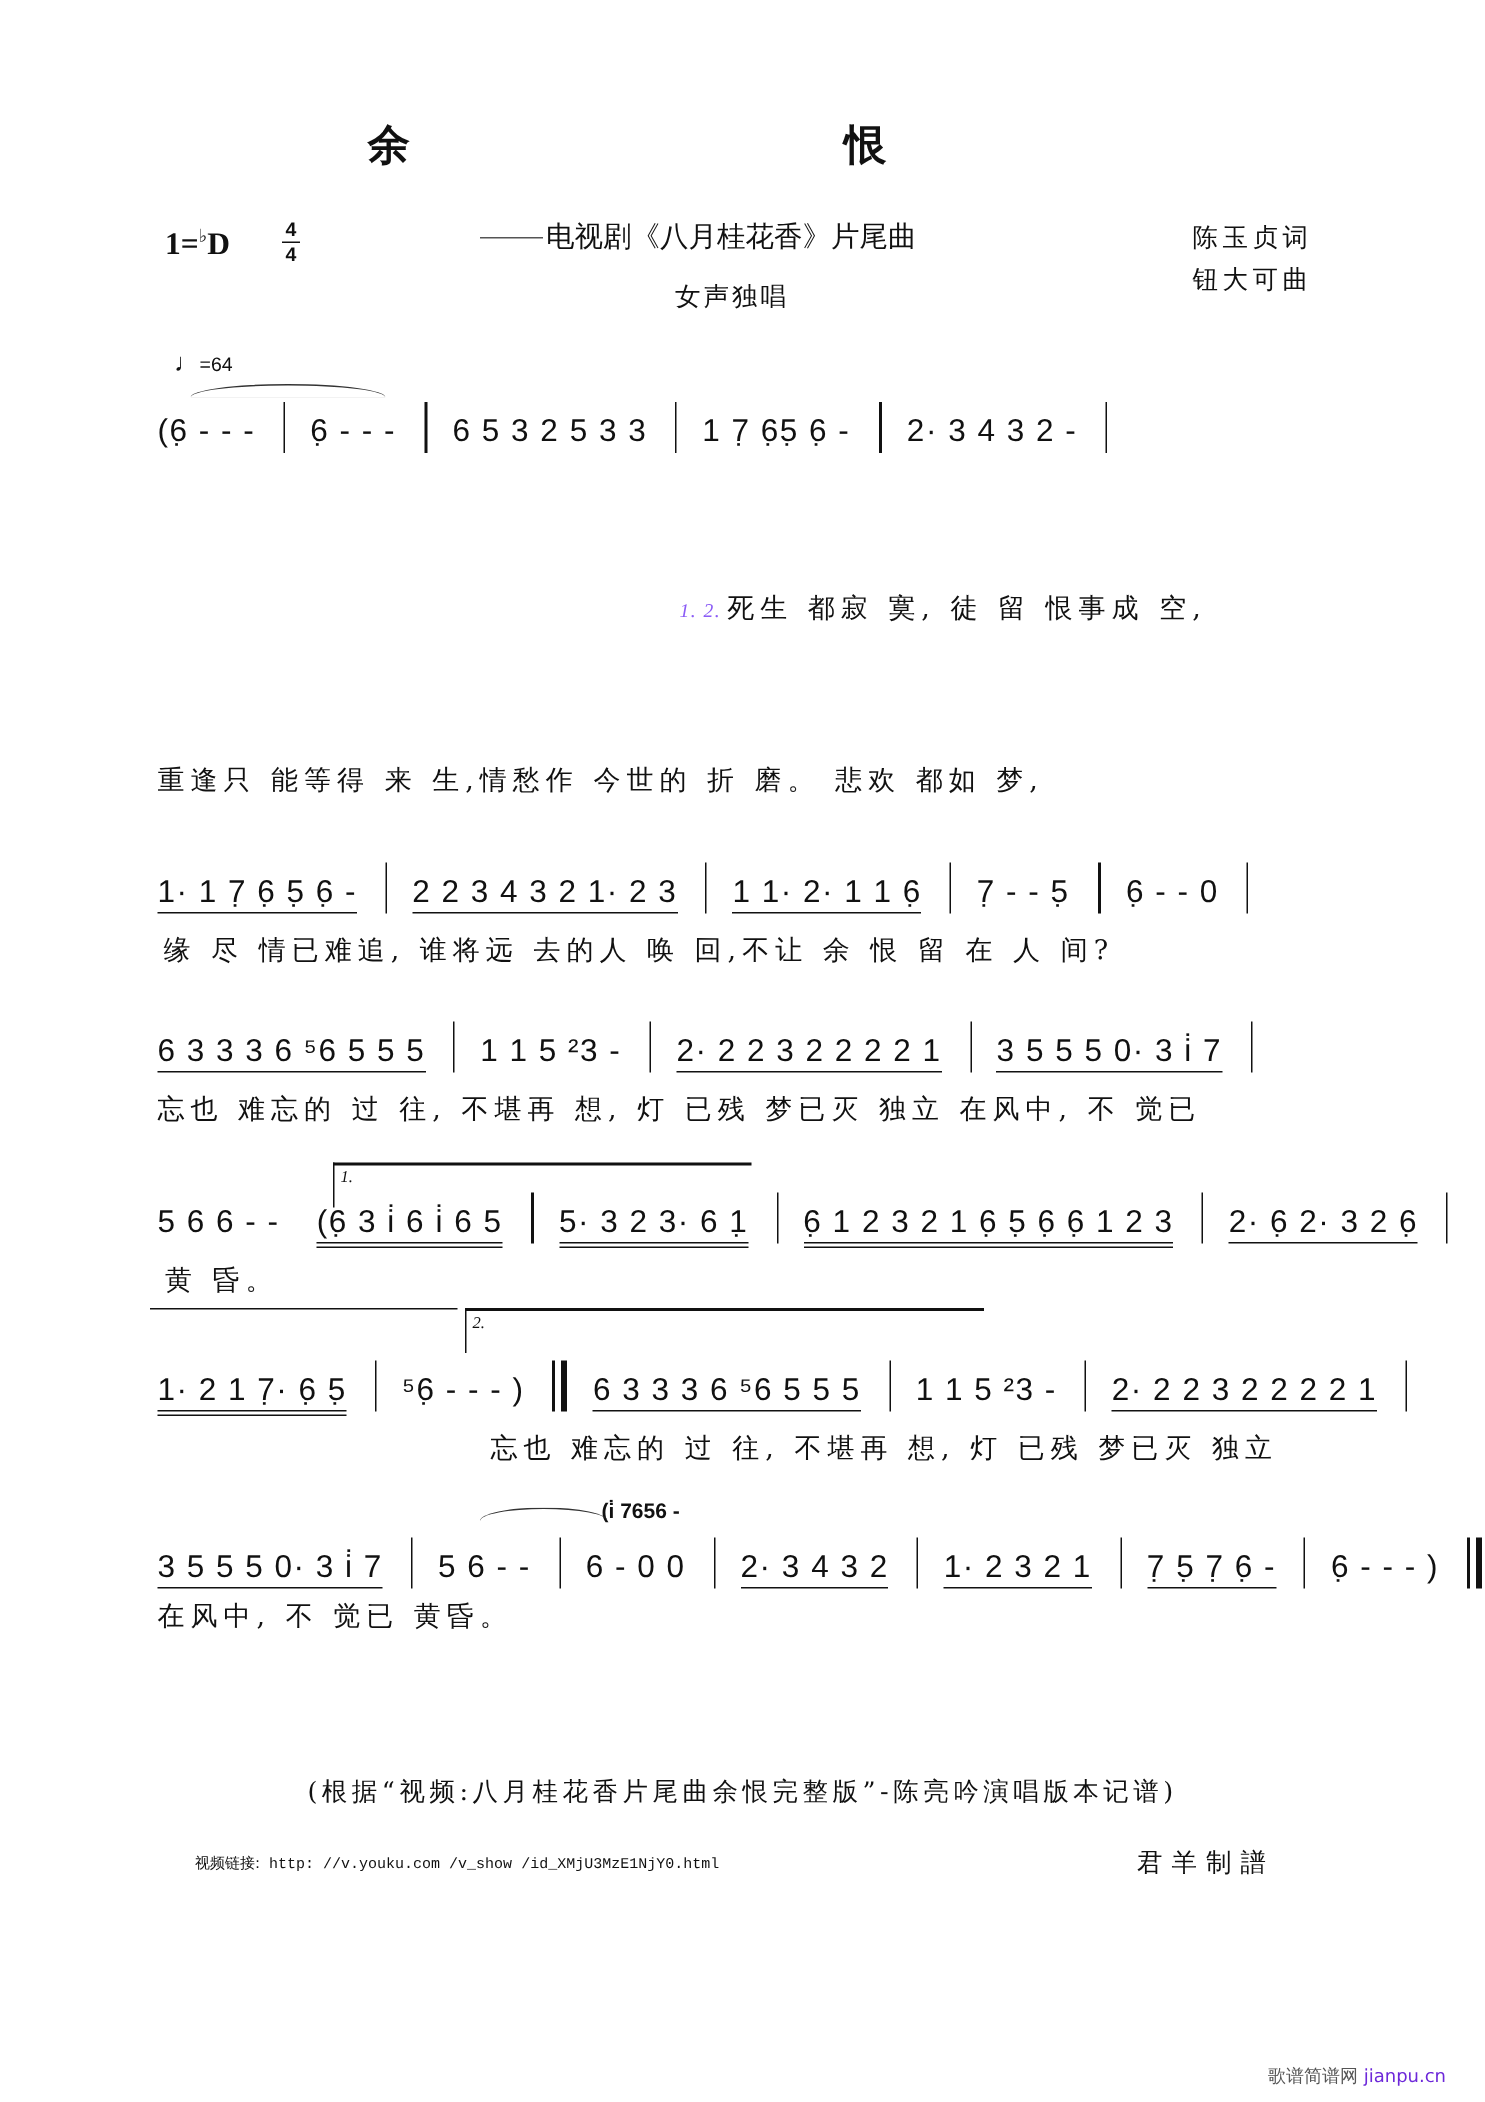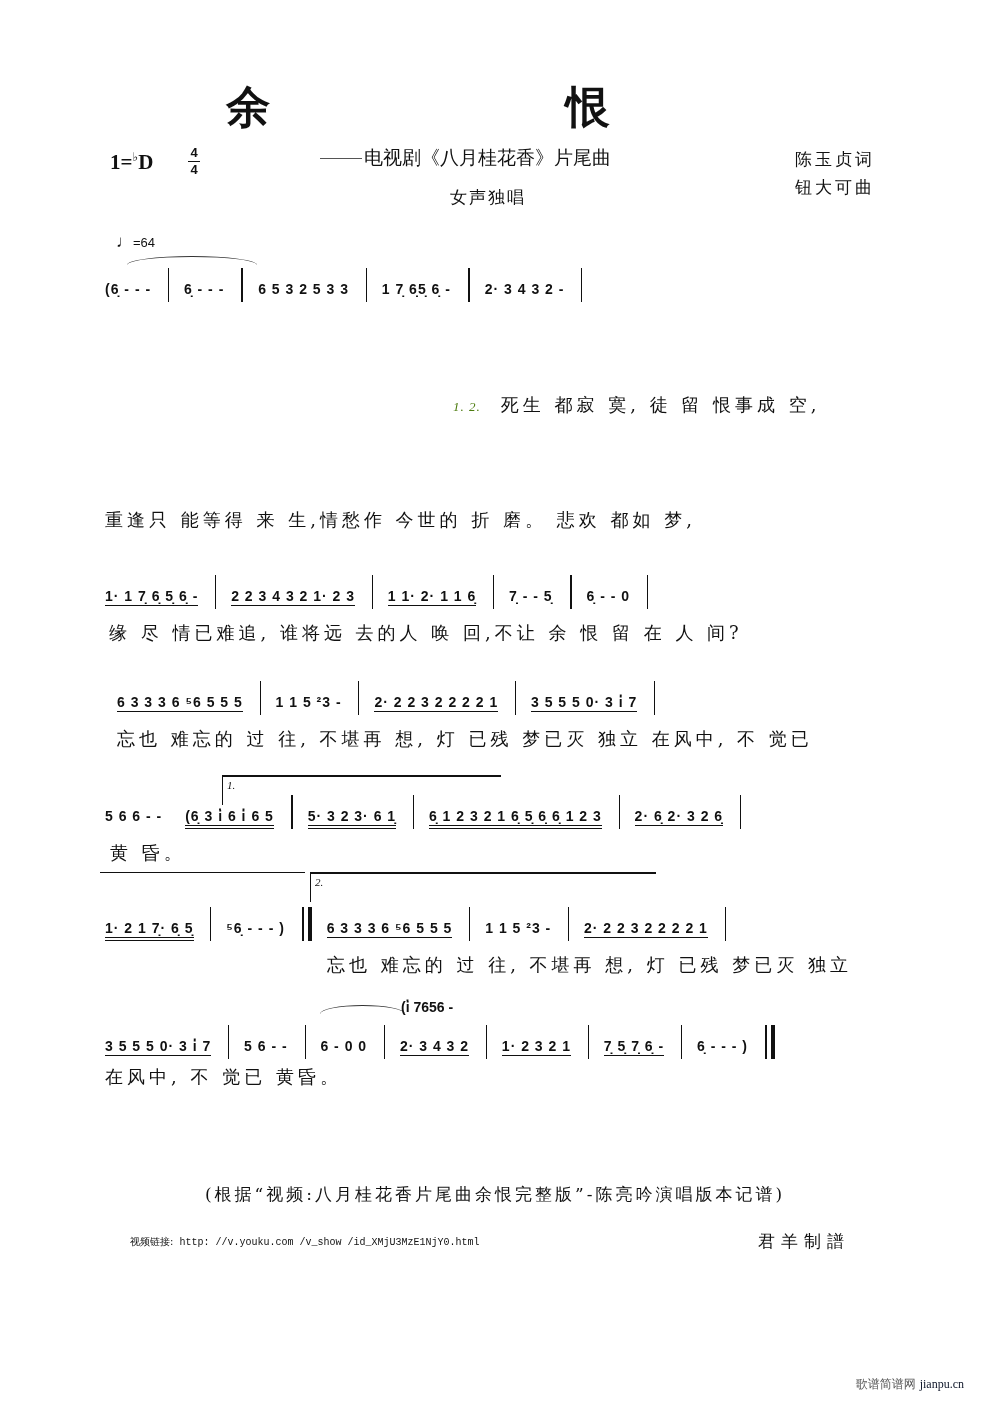--- a/index.html
+++ b/index.html
@@ -1,54 +1,54 @@
 <!DOCTYPE html>
 <html><head>
 <meta charset="utf-8">
 <style>
   html, body { margin: 0; padding: 0; background: #ffffff; }
   body { width: 990px; height: 1401px; position: relative; overflow: hidden;
          font-family: "DejaVu Sans", sans-serif; color: #111; }
   .abs { position: absolute; }
   .title { left: 0; width: 836px; top: 78px; text-align: center; font-family: "DejaVu Serif", serif;
-           font-size: 44px; font-weight: bold; letter-spacing: 140px; text-indent: 140px; }
+           font-size: 28px; font-weight: bold; letter-spacing: 140px; text-indent: 140px; }
   .key { left: 110px; top: 150px; font-family: "Liberation Serif", serif; font-size: 21px; font-weight: bold; }
   .key sup { font-size: 12px; font-weight: normal; }
   .timesig { position: absolute; left: 188px; top: 146px; font-family: "Liberation Sans", sans-serif;
              font-size: 13px; font-weight: bold; line-height: 14px; text-align: center; width: 12px; }
   .timesig .bar { border-top: 1.5px solid #111; margin: 1px 0; }
   .subtitle { left: 320px; top: 145px; font-size: 19px; font-family: "DejaVu Sans", sans-serif; }
   .subtitle .dash { display: inline-block; width: 42px; border-top: 1px solid #555; vertical-align: middle; margin-right: 2px; }
   .voice { left: 450px; top: 186px; font-size: 17px; letter-spacing: 2px; }
   .credits { left: 795px; top: 145px; font-size: 17px; line-height: 28px; letter-spacing: 3px; }
   .tempo { left: 116px; top: 232px; font-size: 13px; font-family: "Liberation Sans", sans-serif; }
   .tempo .note { font-size: 17px; }
 
   .row { position: absolute; left: 105px; width: 790px; height: 40px; }
   .notes { position: absolute; left: 0; top: 0; white-space: nowrap;
-           font-family: "Liberation Sans", sans-serif; font-weight: bold; font-size: 14px; letter-spacing: 1px; }
+           font-family: "Liberation Sans", sans-serif; font-weight: normal; font-size: 21px; letter-spacing: 1px; }
   .notes span.seg { display: inline-block; margin-right: 10px; position: relative; }
   .notes .u1 { border-bottom: 1.5px solid #111; padding-bottom: 1px; }
   .notes .u2 { border-bottom: 4px double #111; padding-bottom: 1px; }
   .barline { display: inline-block; width: 0; height: 34px; border-left: 2px solid #111; vertical-align: -8px; margin: 0 10px 0 2px; }
   .barline.thin { border-left-width: 1.5px; }
   .barline.double { width: 4px; border-left: 2px solid #111; border-right: 4px solid #111; }
   .lyrics { position: absolute; top: 46px; white-space: nowrap; font-size: 18px; letter-spacing: 4px;
             font-family: "DejaVu Serif", serif; }
-  .verse-num { font-style: italic; font-size: 13px; color: #4d7c0f; letter-spacing: 1px; margin-right: 20px; font-family: "Liberation Serif", serif; }
+  .verse-num { font-style: italic; font-size: 13px; color: #8b5cf6; letter-spacing: 1px; margin-right: 4px; font-family: "Liberation Serif", serif; }
   .volta { position: absolute; border-top: 2px solid #111; border-left: 1.5px solid #111; height: 28px; }
   .volta-label { position: absolute; font-family: "Liberation Serif", serif; font-style: italic; font-size: 11px; left: 4px; top: 2px; }
   .hline { position: absolute; border-top: 1.5px solid #111; }
   .slur { position: absolute; border-top: 1.5px solid #333; border-radius: 50% 50% 0 0 / 100% 100% 0 0; height: 8px; }
   .footer-note { left: 0; width: 990px; top: 1183px; text-align: center; font-size: 17px; letter-spacing: 3px; font-family: "DejaVu Serif", serif; }
   .link { left: 107px; top: 1235px; font-size: 10px; font-family: "Liberation Mono", monospace; margin-left: 23px; }
   .link .label { font-family: "DejaVu Sans", sans-serif; }
   .signature { left: 758px; top: 1230px; font-size: 17px; letter-spacing: 6px; font-family: "DejaVu Serif", serif; }
   .watermark { right: 26px; bottom: 8px; font-size: 12px; color: #555; }
-  .watermark .site { color: #0f172a; font-family: Liberation Serif, serif; }
+  .watermark .site { color: #6d28d9; }
 </style>
 </head>
 <body>
 
 <div class="abs title">余 恨</div>
 
 <div class="abs key">
   <span>1=</span><sup>♭</sup><span>D</span>
 </div>
 <div class="timesig">
@@ -105,21 +105,21 @@
     <span class="seg u1">1  1·  2· 1  1 6̣</span>
     <span class="barline thin"></span>
     <span class="seg">7̣ - - 5̣</span>
     <span class="barline"></span>
     <span class="seg">6̣ - - 0</span>
     <span class="barline thin"></span>
   </div>
   <div class="lyrics" style="left:4px;">缘 尽 情已难追, 谁将远 去的人 唤  回,不让 余 恨  留 在  人 间?</div>
 </div>
 
-<div class="row" style="top:681px;margin-left:12px;">
+<div class="row" style="top:681px;">
   <div class="notes">
     <span class="seg u1">6 3  3 3 6  ⁵6 5 5 5</span>
     <span class="barline thin"></span>
     <span class="seg">1  1  5 ²3 -</span>
     <span class="barline thin"></span>
     <span class="seg u1">2·  2 2  3 2 2  2 2 1</span>
     <span class="barline thin"></span>
     <span class="seg u1">3 5 5 5 0· 3  i̇ 7</span>
     <span class="barline thin"></span>
   </div>

